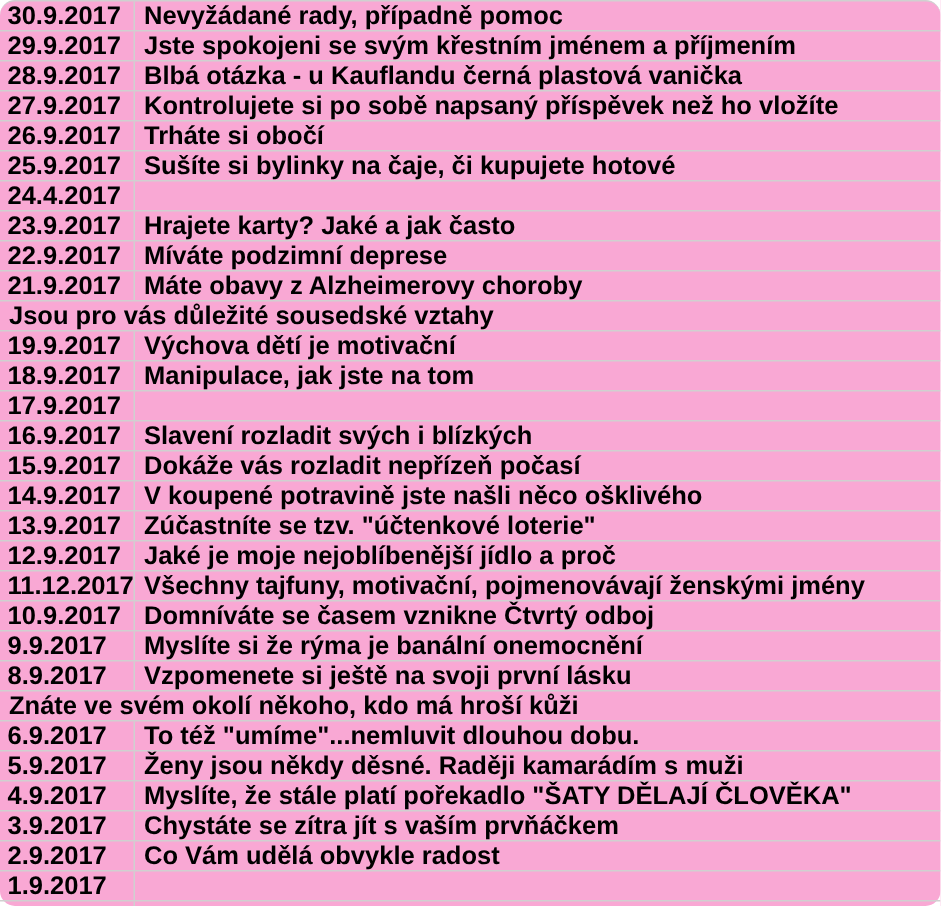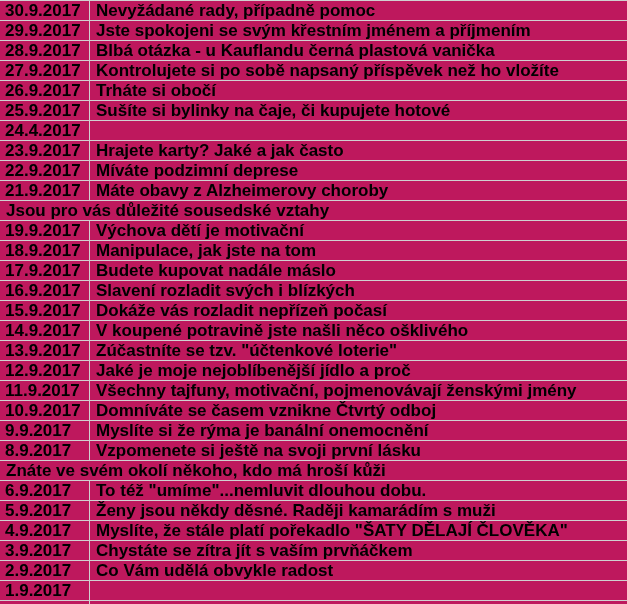--- a/index.html
+++ b/index.html
@@ -12,21 +12,22 @@
   }
   .sheet {
     width: 627px;
     height: 604px;
     box-sizing: border-box;
     border-top: 1px solid #d0d0d0;
     font-family: "Liberation Sans", sans-serif;
     font-weight: bold;
     font-size: 17px;
     color: #000000;
-    background: #be185d;
+    background: #f9a8d4;
+    border-radius: 10px;
   }
   .row {
     display: flex;
     height: 20px;
     box-sizing: border-box;
     border-bottom: 1px solid #d0d0d0;
     align-items: stretch;
   }
   .cell {
     line-height: 19px;
@@ -120,21 +121,20 @@
     <div class="cell cell-text">Výchova dětí je motivační</div>
   </div>
 
   <div class="row">
     <div class="cell cell-date">18.9.2017</div>
     <div class="cell cell-text">Manipulace, jak jste na tom</div>
   </div>
 
   <div class="row">
     <div class="cell cell-date">17.9.2017</div>
-    <div class="cell cell-text">Budete kupovat nadále máslo</div>
   </div>
 
   <div class="row">
     <div class="cell cell-date">16.9.2017</div>
     <div class="cell cell-text">Slavení rozladit svých i blízkých</div>
   </div>
 
   <div class="row">
     <div class="cell cell-date">15.9.2017</div>
     <div class="cell cell-text">Dokáže vás rozladit nepřízeň počasí</div>
@@ -149,21 +149,21 @@
     <div class="cell cell-date">13.9.2017</div>
     <div class="cell cell-text">Zúčastníte se tzv. "účtenkové loterie"</div>
   </div>
 
   <div class="row">
     <div class="cell cell-date">12.9.2017</div>
     <div class="cell cell-text">Jaké je moje nejoblíbenější jídlo a proč</div>
   </div>
 
   <div class="row">
-    <div class="cell cell-date">11.9.2017</div>
+    <div class="cell cell-date">11.12.2017</div>
     <div class="cell cell-text">Všechny tajfuny, motivační, pojmenovávají ženskými jmény</div>
   </div>
 
   <div class="row">
     <div class="cell cell-date">10.9.2017</div>
     <div class="cell cell-text">Domníváte se časem vznikne Čtvrtý odboj</div>
   </div>
 
   <div class="row">
     <div class="cell cell-date">9.9.2017</div>

